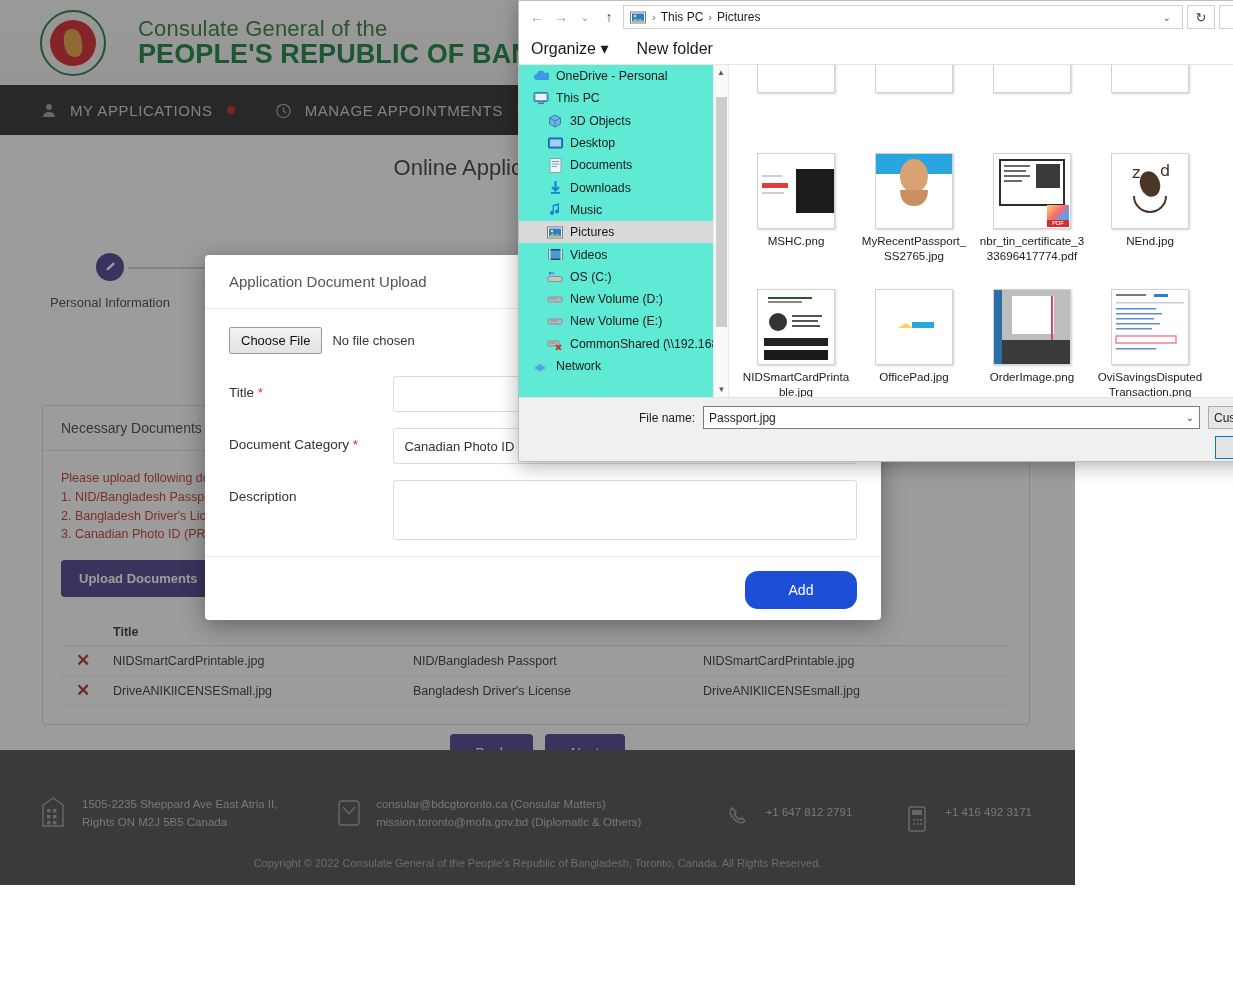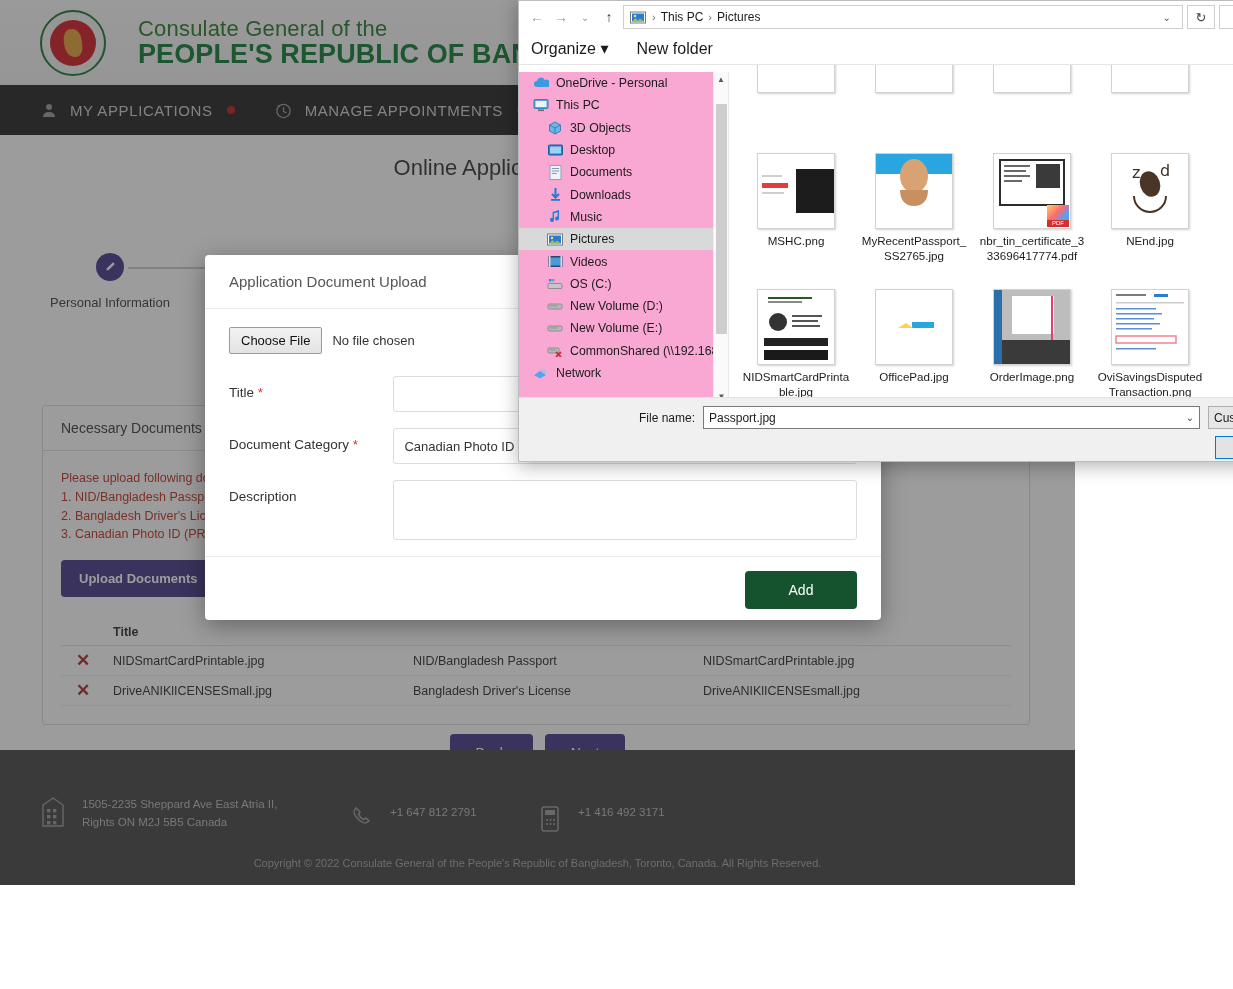--- a/index.html
+++ b/index.html
@@ -134,22 +134,22 @@
   }
   .ftext-area {
     width:465px; height:60px; border:1px solid #dcdcdc; border-radius:3px;
     font-size:13px; color:#333; padding:8px 10px; resize:none;
     font-family:"Liberation Sans", sans-serif; background:#fff;
   }
   .modal-foot {
     border-top:1px solid #eaeaea; padding:14px 24px; display:flex; justify-content:flex-end;
   }
   .btn-add {
-    background:#14532d; border:none; color:#fff; font-size:14px;
-    width:112px; height:38px; border-radius:4px; cursor:pointer;
+    background:#1d4ed8; border:none; color:#fff; font-size:14px;
+    width:112px; height:38px; border-radius:13px; cursor:pointer;
   }
 
   
   .fdlg {
     position:absolute; left:518px; top:0; width:760px; height:462px;
     background:#ffffff; border:1px solid #bcbcbc; box-shadow:0 4px 18px rgba(0,0,0,.30);
     font-family:"Liberation Sans", sans-serif; overflow:hidden;
   }
   .fdlg-top { height:32px; display:flex; align-items:center; padding:0 6px; background:#fff; }
   .navbtn { width:24px; height:24px; display:flex; align-items:center; justify-content:center;
@@ -167,21 +167,21 @@
   .refreshbtn { width:28px; height:24px; border:1px solid #cfcfcf; background:#fff;
     display:flex; align-items:center; justify-content:center; color:#444; font-size:13px; cursor:pointer; margin-left:2px;}
   .searchbox { width:52px; height:24px; border:1px solid #cfcfcf; background:#fff; margin-left:4px;
     display:flex; align-items:center; justify-content:center; }
 
   .fdlg-cmd { height:32px; background:#fff; display:flex; align-items:center; padding:0 12px;
     border-bottom:1px solid #e5e5e5; }
   .cmd { font-size:16px; color:#1b1b1b; margin-right:28px; cursor:pointer; }
 
   .fdlg-main { display:flex; height:332px; }
-  .ftree { width:210px; background:#f9a8d4; position:relative; overflow:hidden; border-right:1px solid #e8e8e8;margin-top:7px;}
+  .ftree { width:210px; background:#5eead4; position:relative; overflow:hidden; border-right:1px solid #e8e8e8;}
   .tree-item { display:flex; align-items:center; height:22.3px; padding-left:14px; font-size:12.3px; color:#1b1b1b; cursor:pointer; white-space:nowrap;}
   .tree-item.indent { padding-left:28px; }
   .tree-item.sel { background:#d9d9d9; }
   .t-ico { width:16px; height:16px; margin-right:7px; flex:none; display:flex; align-items:center; justify-content:center;}
   .tree-scroll { position:absolute; right:0; top:0; width:15px; height:332px; background:#fafafa; border-left:1px solid #ededed;}
   .ts-arrow { height:15px; display:flex; align-items:center; justify-content:center; font-size:8px; color:#5a5a5a; cursor:pointer;}
   .ts-thumb { position:absolute; top:32px; left:2px; width:11px; height:230px; background:#cdcdcd; border-radius:1px; cursor:pointer;}
 
   .ffiles { flex:1; background:#fff; position:relative; padding:6px 0 0 8px; overflow:hidden;}
   .fgrid { display:flex; flex-wrap:wrap; }
@@ -325,20 +325,32 @@
                 <rect x="13" y="20" width="3.4" height="3.4" fill="#9e9e9e"></rect>
                 <rect x="7" y="26" width="3.4" height="3.4" fill="#9e9e9e"></rect>
                 <rect x="13" y="26" width="3.4" height="3.4" fill="#9e9e9e"></rect>
               </svg>
           </span>
           <span class="ftext">
             <span>1505-2235 Sheppard Ave East Atria II,</span><br>
             <span>Rights ON  M2J 5B5 Canada</span>
           </span>
         </div>
+        <div class="fcol" style="width:400px">
+          <span class="fico">
+            <svg width="30" height="34" viewBox="0 0 30 34">
+                <rect x="5" y="6" width="20" height="24" rx="3" fill="none" stroke="#9e9e9e" stroke-width="1.4"></rect>
+                <path d="M9 12l6 7 6-7" fill="none" stroke="#9e9e9e" stroke-width="1.4"></path>
+              </svg>
+          </span>
+          <span class="ftext">
+            <span>consular@bdcgtoronto.ca (Consular Matters)</span><br>
+            <span>mission.toronto@mofa.gov.bd (Diplomatic &amp; Others)</span>
+          </span>
+        </div>
         <div class="fcol" style="width:180px; padding-top:8px;">
           <span class="fico">
             <svg width="30" height="30" viewBox="0 0 30 30">
                 <path d="M8 5c-3 3-3 6 2 11s8 5 11 2l-3-3-2.5 1.5c-1.5-.8-4.2-3.5-5-5L12 9z" fill="none" stroke="#9e9e9e" stroke-width="1.6"></path>
               </svg>
           </span>
           <span class="ftext">+1 647 812 2791</span>
         </div>
         <div class="fcol" style="width:180px; padding-top:8px;">
           <span class="fico">

